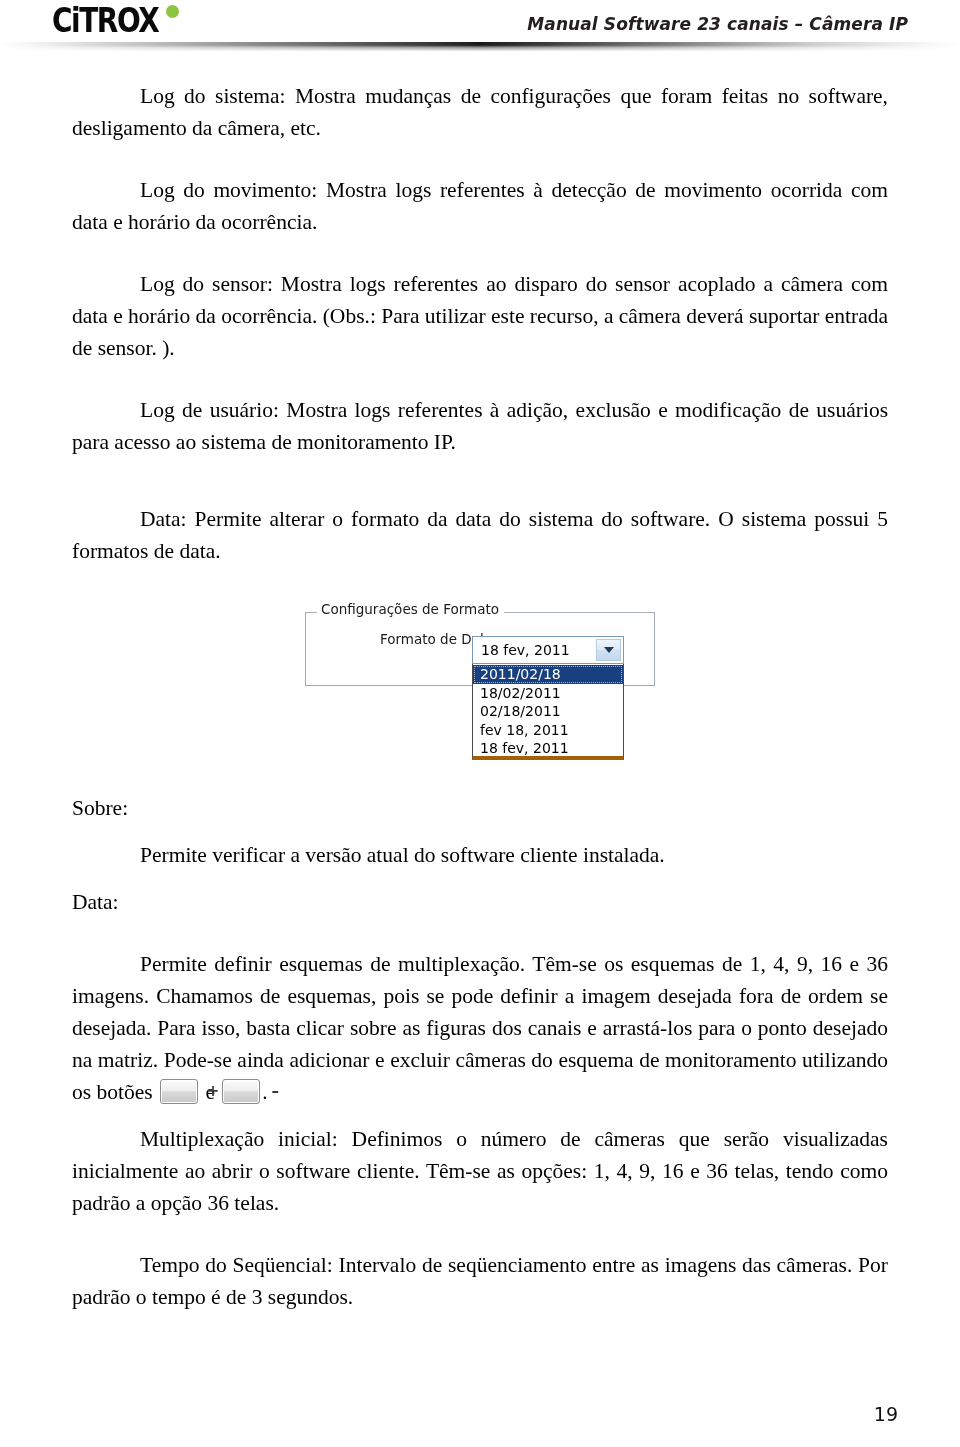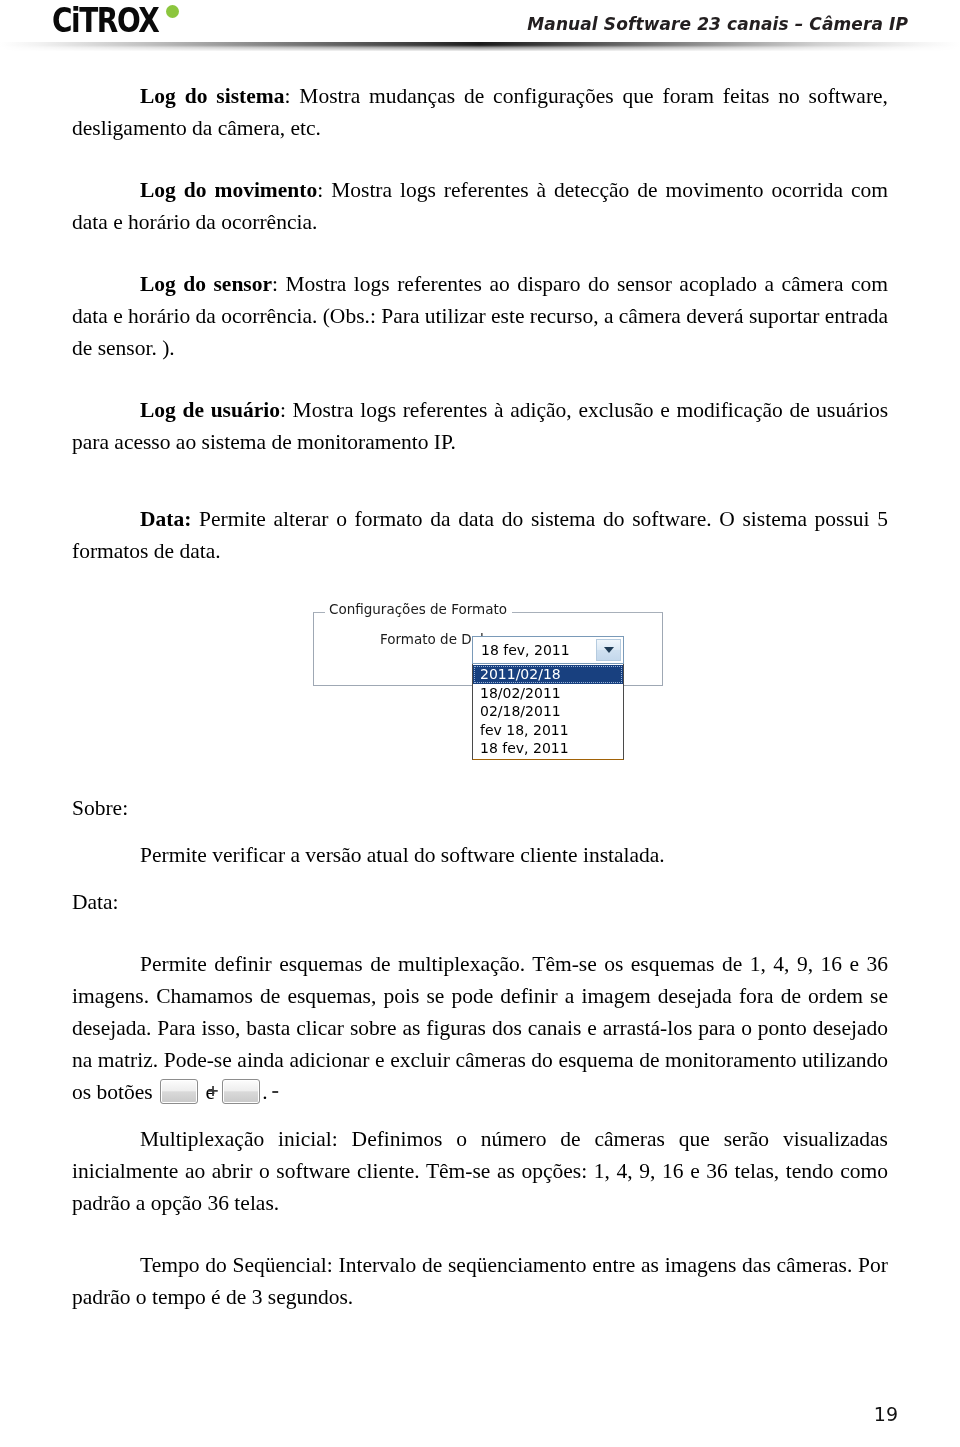--- a/index.html
+++ b/index.html
@@ -103,33 +103,33 @@
     text-align: justify;
     text-justify: inter-word;
     color: #000;
   }
   p.para.indent {
     text-indent: 68px;
   }
   p.noindent { text-indent: 0; }
   .gap-sm { height: 15px; }
   .gap-md { height: 30px; }
-  b { font-weight: bold; }
+  b { font-weight: normal; }
 
   
   .screenshot-wrap {
     position: absolute;
     left: 305px;
     top: 604px;
     width: 352px;
     height: 168px;
   }
   .groupbox {
     position: absolute;
-    left: 8px;
+    left: 0;
     top: 8px;
     width: 348px;
     height: 72px;
     border: 1px solid #9fa8b4;
     border-top-color: #a8b0ba;
     background: #ffffff;
   }
   .groupbox-legend {
     position: absolute;
     left: 11px;
@@ -191,21 +191,21 @@
   }
   .dropdown-list {
     position: absolute;
     left: 167px;
     top: 60px;
     width: 152px;
     height: 96px;
     background: #ffffff;
     border-left: 1px solid #4a4a4a;
     border-right: 1px solid #4a4a4a;
-    border-bottom: 1px solid #a16207;
+    border-bottom: 4px solid #a16207;
     box-sizing: border-box;
     padding: 1px 0 0 0;
     overflow: hidden;
   }
   .dd-item {
     font-family: "DejaVu Sans", sans-serif;
     font-size: 14px;
     line-height: 18.6px;
     height: 18.6px;
     padding-left: 7px;

